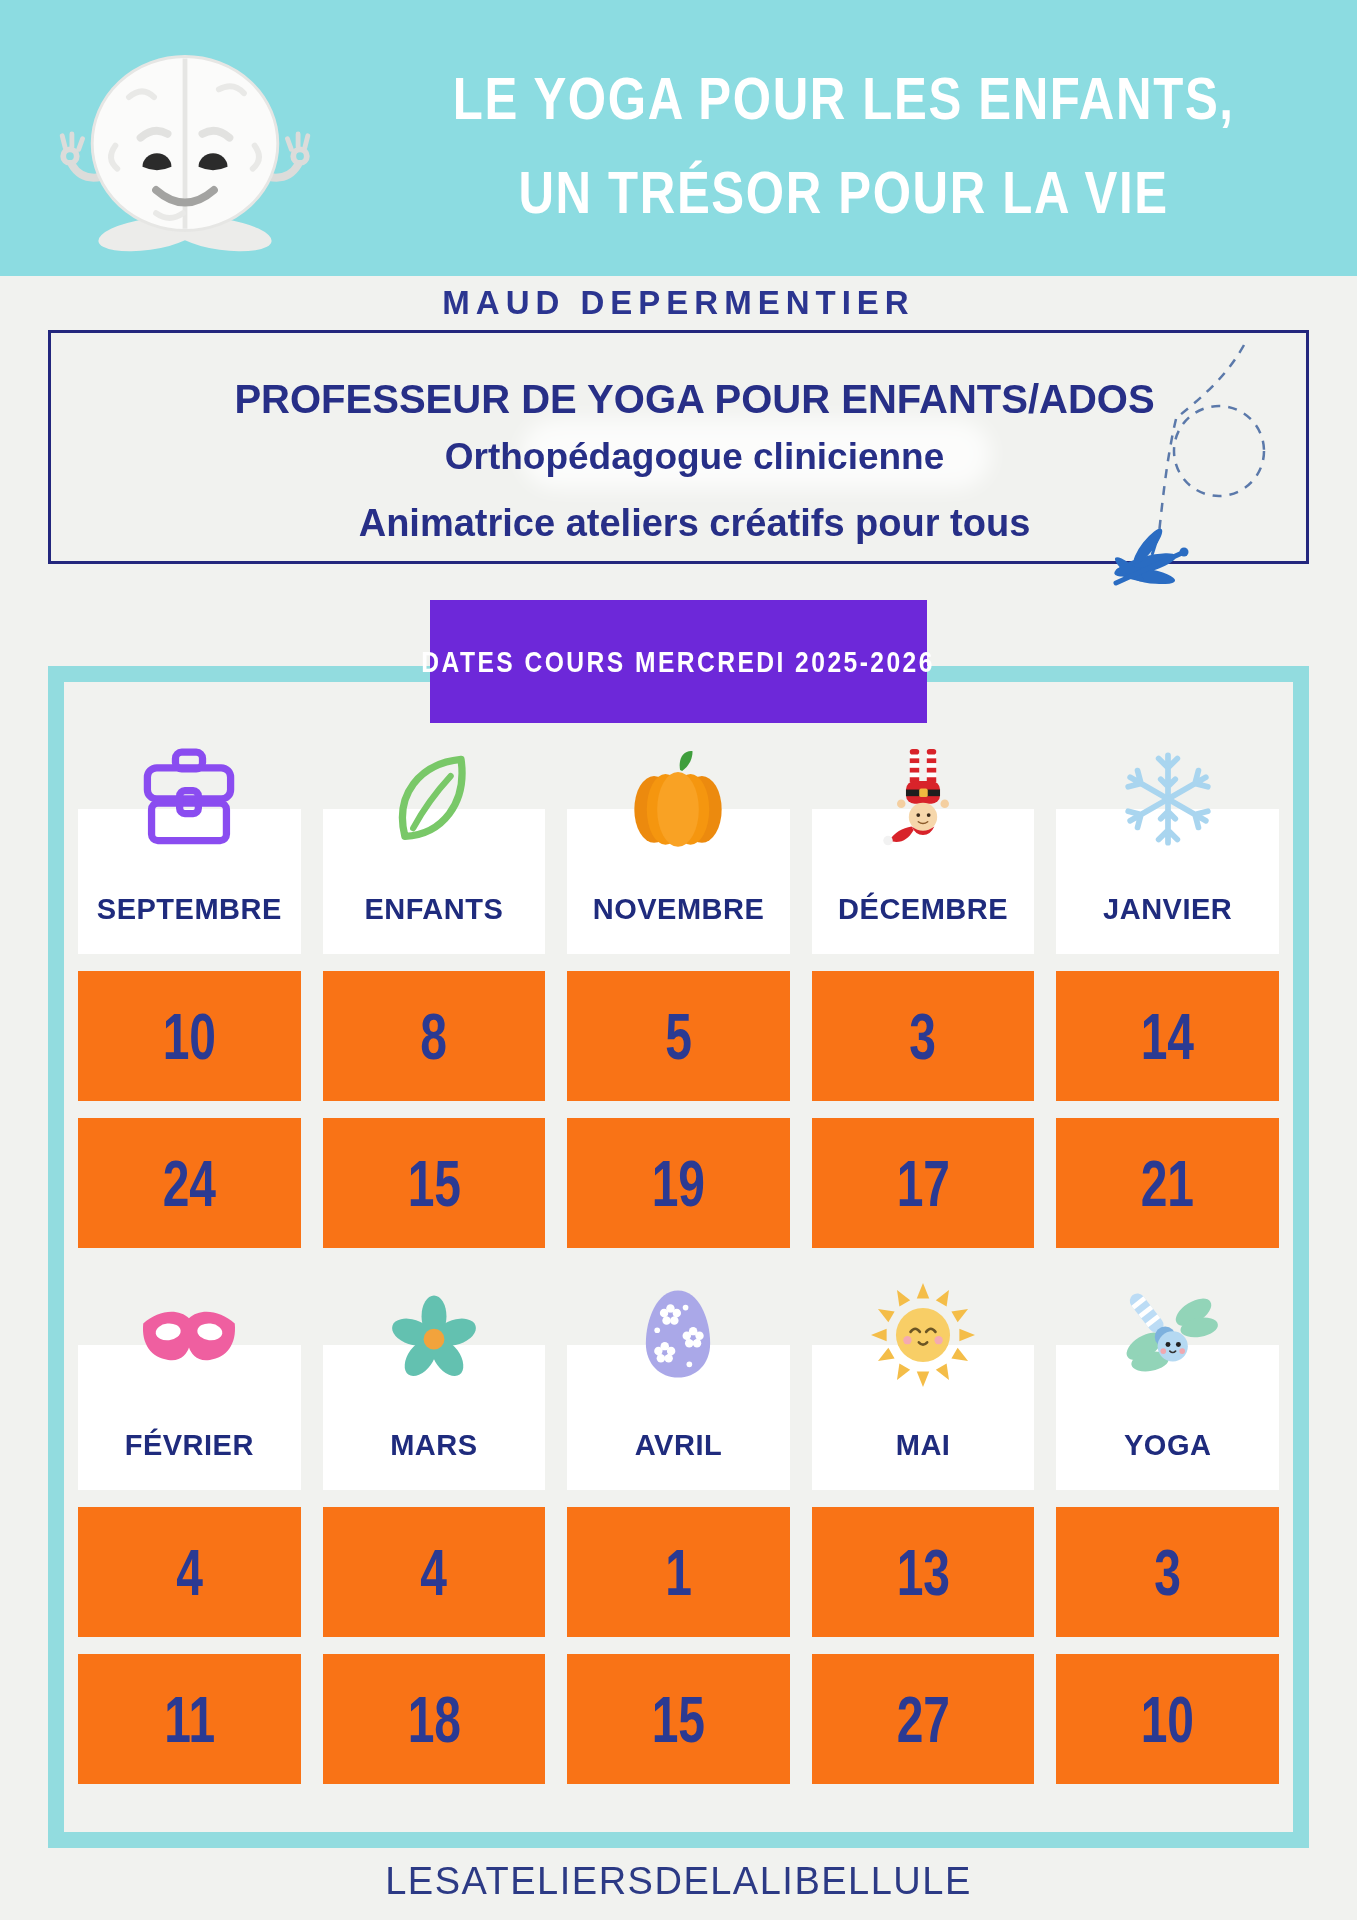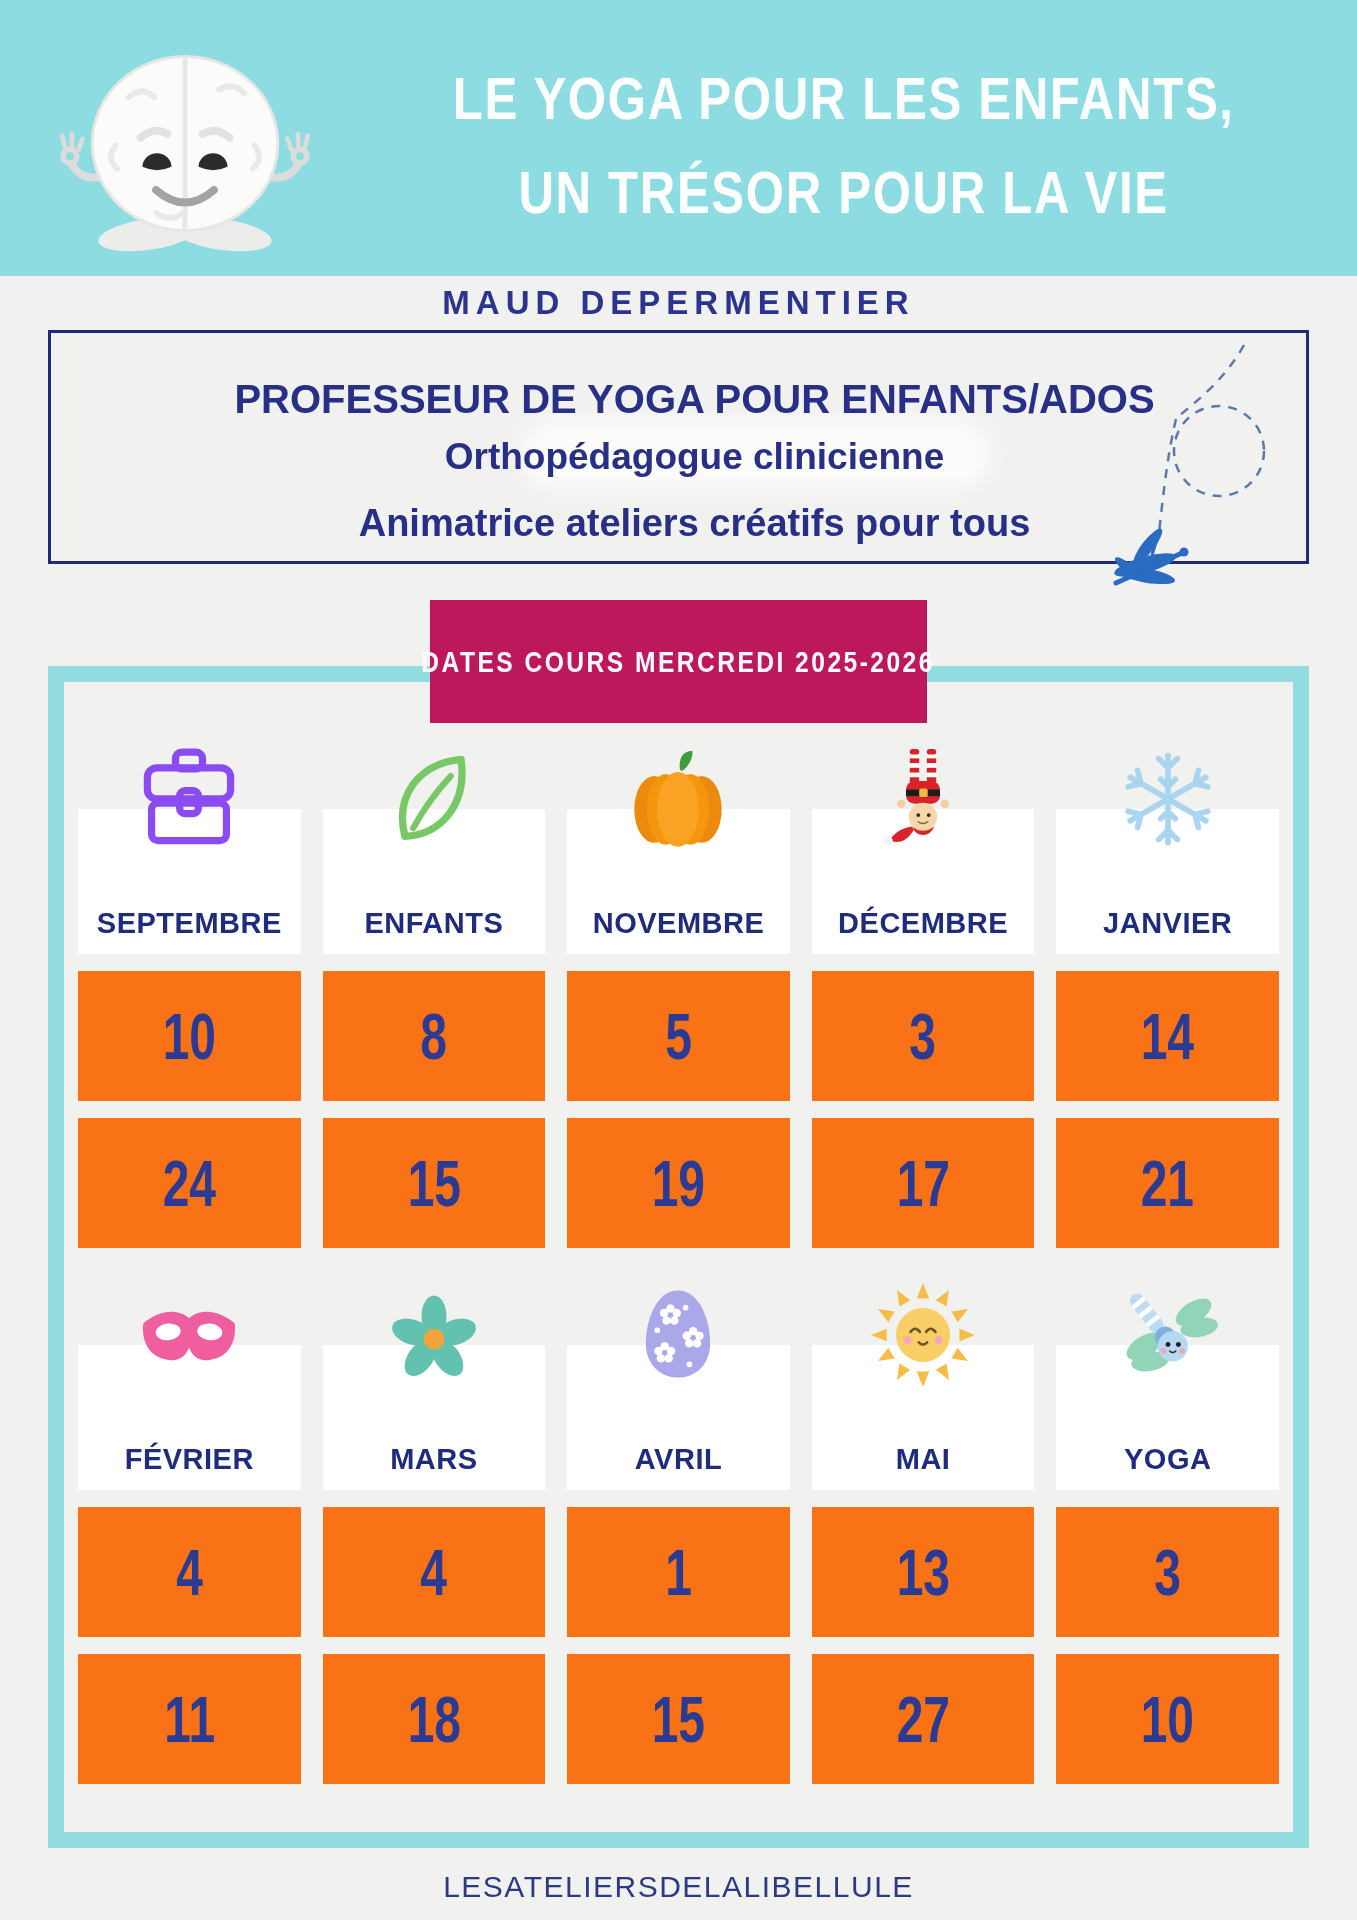--- a/index.html
+++ b/index.html
@@ -47,21 +47,21 @@
   }
   .role1{margin:0;padding-top:44px;font-size:40px;font-weight:bold;position:relative;}
   .role2{margin:14px 0 0 0;font-size:37px;font-weight:bold;position:relative;}
   .role3{margin:24px 0 0 0;font-size:38px;font-weight:bold;position:relative;}
   .fly-art{position:absolute;right:14px;top:6px;width:210px;height:250px;}
 
   
   .dates-banner{
     width:497px;height:123px;
     margin:36px auto -57px auto;
-    background:#be185d;
+    background:#6d28d9;
     position:relative;z-index:2;
     display:flex;align-items:center;justify-content:center;
     color:#ffffff;font-size:30px;font-weight:bold;letter-spacing:3px;
   }
 
   
   .cal-box{
     margin:0 48px;
     border:16px solid #92dcdf;
     position:relative;z-index:1;
@@ -70,39 +70,39 @@
   }
   .cal-grid{
     display:grid;grid-template-columns:repeat(5,1fr);
     column-gap:22px;row-gap:17px;
   }
   .grid-first{margin-top:127px;}
   .grid-second{margin-top:97px;}
   .month-cell{
     position:relative;background:#ffffff;height:145px;
     display:flex;align-items:flex-end;justify-content:center;
-    padding-bottom:14px;box-sizing:border-box;
+    padding-bottom:28px;box-sizing:border-box;
   }
   .month-label{
     font-size:29px;font-weight:bold;color:#1f2b7d;letter-spacing:0.5px;
   }
   .month-icon{
     position:absolute;top:-62px;left:50%;transform:translateX(-50%);
     width:104px;height:104px;
   }
   .date-cell{
     background:#f97316;height:130px;
     display:flex;align-items:center;justify-content:center;
     font-size:60px;font-weight:bold;color:#2b3a92;
   }
 
   
   .footer{
-    margin-top:22px;text-align:center;
-    font-size:30px;color:#2c3a85;letter-spacing:1.5px;
+    margin-top:12px;text-align:center;
+    font-size:38px;color:#2c3a85;letter-spacing:1.5px;
   }
 </style>
 </head>
 <body>
 
 <div class="top-banner">
   <div class="brain-wrap">
     <svg width="290" height="235" viewBox="0 0 300 240">
 
       <ellipse cx="112" cy="212" rx="52" ry="16" fill="#ececea" transform="rotate(-8 112 212)"></ellipse>

